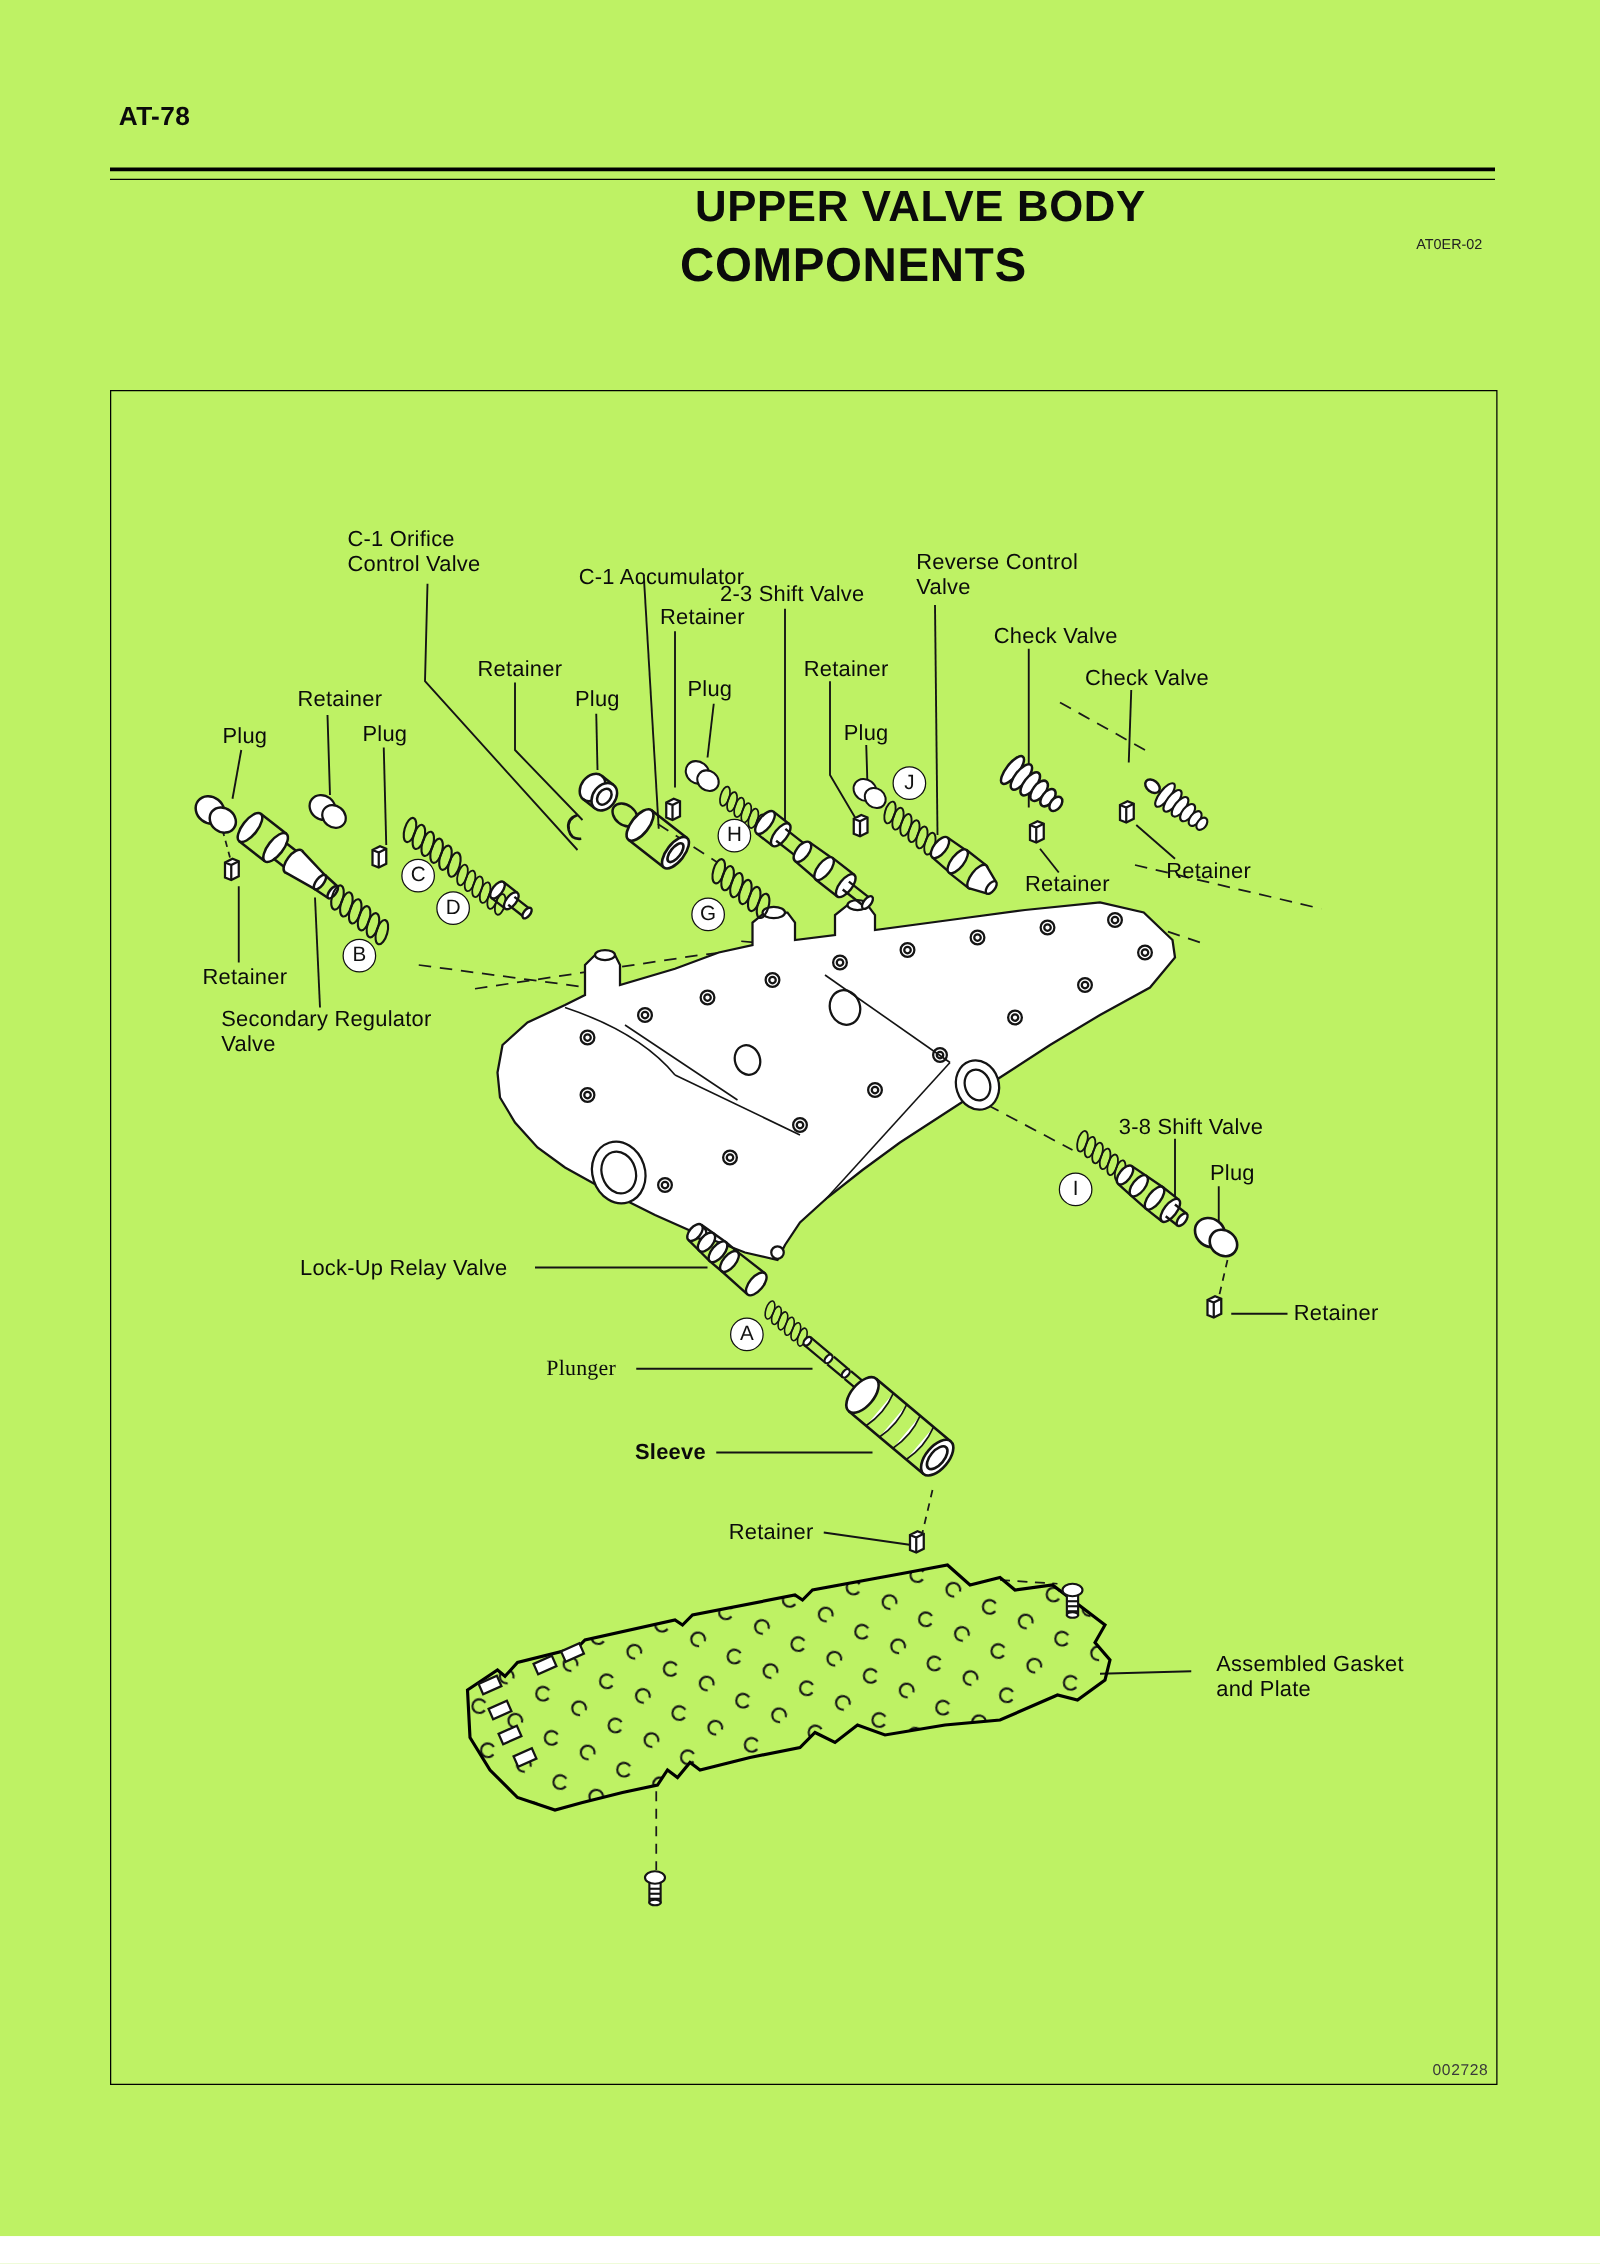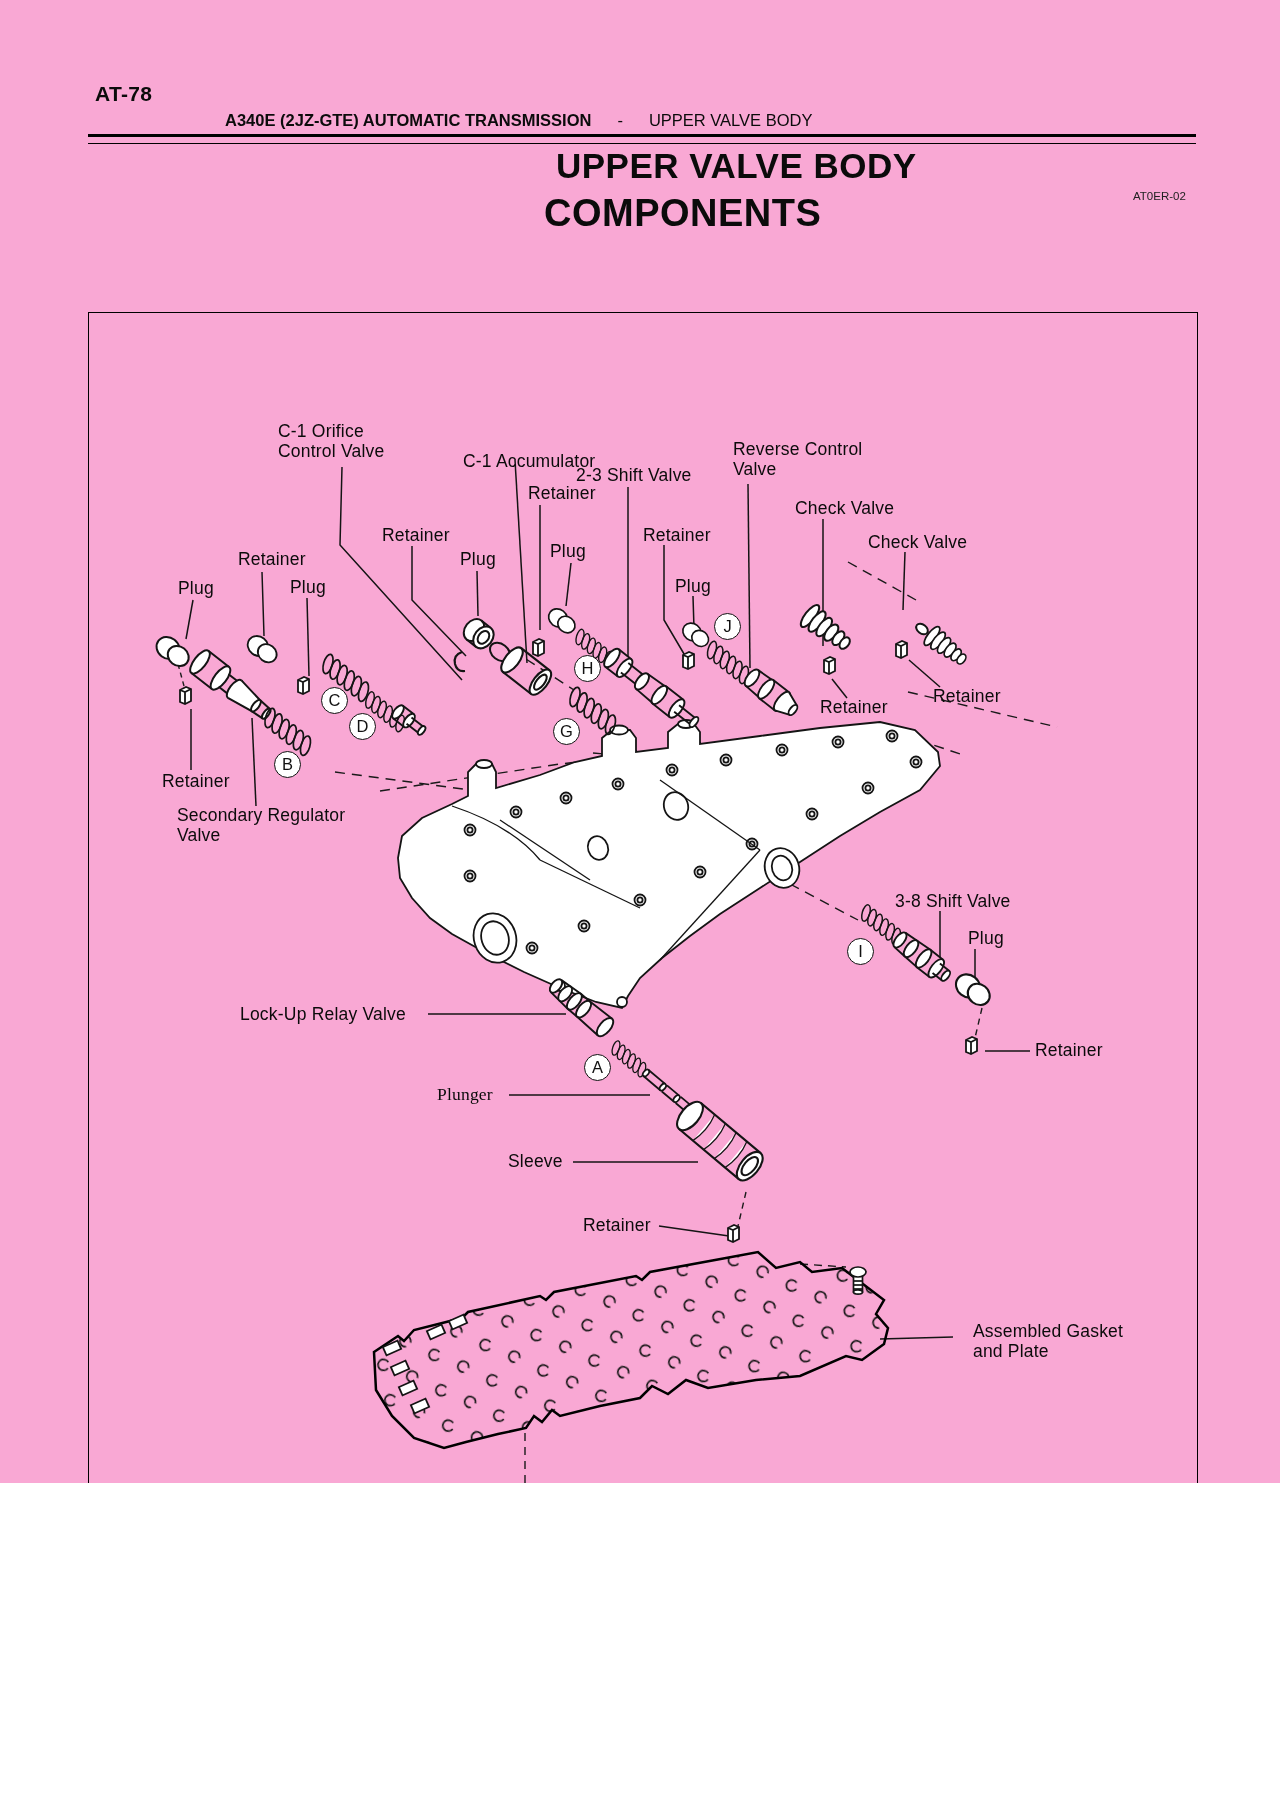--- a/index.html
+++ b/index.html
@@ -1,16 +1,16 @@
 <!DOCTYPE html>
 <html><head>
 <meta charset="utf-8">
 <style>
   html,body{margin:0;padding:0;background:#fff;}
-  #page{position:relative;width:1280px;height:1483px;background:#f9a8d4;overflow:hidden;
+  #page{position:relative;width:1280px;height:1789px;background:#bef264;overflow:hidden;
         font-family:"Liberation Sans","DejaVu Sans",sans-serif;color:#0b0b0b;}
   .pgcode{position:absolute;left:95px;top:82px;font-size:21px;font-weight:bold;letter-spacing:.3px;}
   .hdrline{position:absolute;left:225px;top:111px;font-size:16.5px;white-space:nowrap;}
   .hdr-b{font-weight:bold;}
   .hdr-sep{display:inline-block;margin:0 26px;}
   .rule{position:absolute;left:88px;top:134px;width:1108px;height:6px;
         border-top:3px solid #000;border-bottom:1px solid #000;}
   .title1{position:absolute;left:556px;top:146px;font-size:35px;font-weight:bold;letter-spacing:.5px;white-space:nowrap;}
   .title2{position:absolute;left:544px;top:192px;font-size:38px;font-weight:bold;letter-spacing:.5px;white-space:nowrap;}
   .doccode{position:absolute;left:1133px;top:190px;font-size:11.5px;color:#222;}
@@ -21,21 +21,20 @@
       display:flex;align-items:center;justify-content:center;font-size:16.5px;color:#111;background:#fff;box-sizing:border-box;}
   .fignum{position:absolute;left:1146px;top:1649px;font-size:12.5px;color:#3a3a3a;letter-spacing:.5px;}
   svg{position:absolute;left:0;top:0;}
 </style>
 </head>
 <body>
 
 <div id="page">
 
   <div class="pgcode">AT-78</div>
-  <div class="hdrline"><span class="hdr-b">A340E (2JZ-GTE)  AUTOMATIC TRANSMISSION</span><span class="hdr-sep">-</span><span>UPPER VALVE BODY</span></div>
   <div class="rule"></div>
   <div class="title1">UPPER VALVE BODY</div>
   <div class="title2">COMPONENTS</div>
   <div class="doccode">AT0ER-02</div>
 
   <div class="figbox"></div>
 
   <svg width="1280" height="1811" viewBox="0 0 1280 1811">
     <defs>
       <g id="spr" stroke="#141414" stroke-width="1.7" fill="none">
@@ -367,21 +366,21 @@
   <div class="lbl" style="left:162px;top:772px;">Retainer</div>
   <div class="lbl" style="left:177px;top:806px;">
       <span>Secondary Regulator</span>
       <span>Valve</span>
     </div>
   <div class="lbl" style="left:895px;top:892px;">3-8 Shift Valve</div>
   <div class="lbl" style="left:968px;top:929px;">Plug</div>
   <div class="lbl" style="left:1035px;top:1041px;">Retainer</div>
   <div class="lbl" style="left:240px;top:1005px;">Lock-Up Relay Valve</div>
   <div class="lbl" style="left:437px;top:1085px;font-family:Liberation Serif, serif;">Plunger</div>
-  <div class="lbl" style="left:508px;top:1152px;">Sleeve</div>
+  <div class="lbl" style="left:508px;top:1152px;font-weight:bold;">Sleeve</div>
   <div class="lbl" style="left:583px;top:1216px;">Retainer</div>
   <div class="lbl" style="left:973px;top:1322px;">
       <span>Assembled Gasket</span>
       <span>and Plate</span>
     </div>
 
   <div class="co" style="left:584px;top:1054px;">A</div>
   <div class="co" style="left:274px;top:751px;">B</div>
   <div class="co" style="left:321px;top:687px;">C</div>
   <div class="co" style="left:349px;top:713px;">D</div>

